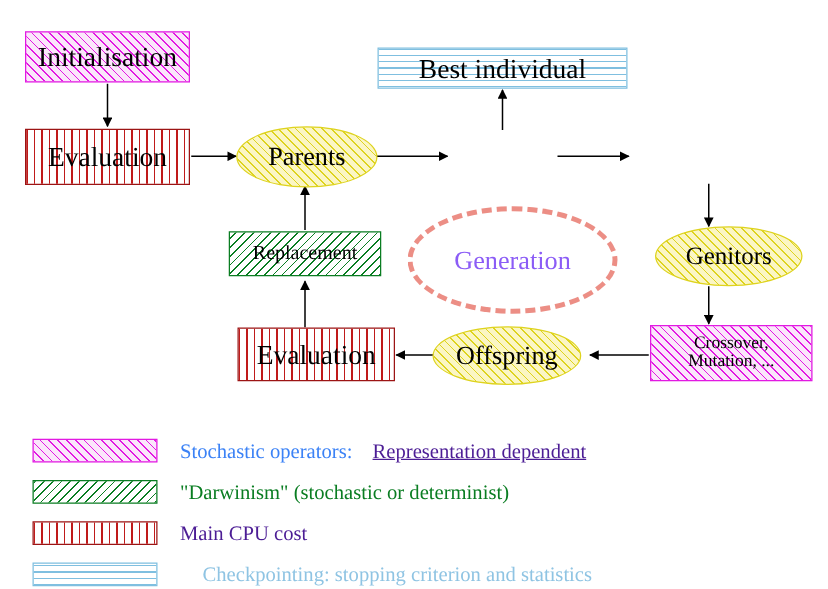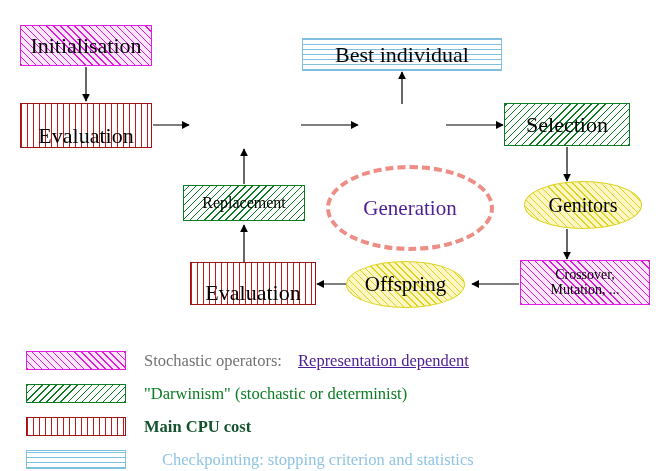--- a/index.html
+++ b/index.html
@@ -49,21 +49,20 @@
     border: 1.5px solid #0a7d22;
     background-color: #ffffff;
     background-image: repeating-linear-gradient(-45deg,
         #0a7d22 0px, #0a7d22 1px, rgba(0,0,0,0) 1px, rgba(0,0,0,0) 5px);
   }
   .fill-red {
     border: 1.5px solid #9c1414;
     background-color: #ffffff;
     background-image: repeating-linear-gradient(90deg,
         #c01a1a 0px, #c01a1a 1.2px, rgba(0,0,0,0) 1.2px, rgba(0,0,0,0) 6px);
-    align-items: flex-end;
   }
   .fill-blue {
     border: 1.5px solid #7fbfe0;
     background-color: #ffffff;
     background-image: repeating-linear-gradient(0deg,
         #7fbfe0 0px, #7fbfe0 1px, rgba(0,0,0,0) 1px, rgba(0,0,0,0) 5px);
   }
   .fill-yellow {
     border: 1.5px solid #ded31e;
     background-color: #fbf6c4;
@@ -76,21 +75,21 @@
 
   .generation-ellipse {
     position: absolute;
     box-sizing: border-box;
     border: 4px dashed #ec8e85;
     border-radius: 50%;
     background: transparent;
     display: flex;
     align-items: center;
     justify-content: center;
-    color: #4c1d95;
+    color: #8b5cf6;
     z-index: 1;
   }
 
   
   #legend {
     position: absolute;
     left: 26px;
     top: 347px;
     width: 600px;
     z-index: 3;
@@ -156,29 +155,29 @@
   </div>
 
   <div class="node fill-magenta" style="left:20px; top:25px; width:132px; height:41px; font-size:22px;">
     <span class="lbl">Initialisation</span>
   </div>
 
   <div class="node fill-red" style="left:20px; top:103px; width:132px; height:45px; font-size:22px;">
     <span class="lbl">Evaluation</span>
   </div>
 
+  <div class="node fill-yellow ellipse" style="left:189px; top:101px; width:113px; height:49px; font-size:21px;">
+    <span class="lbl">Parents</span>
+  </div>
 
   <div class="node fill-blue" style="left:302px; top:38px; width:200px; height:33px; font-size:22px;">
     <span class="lbl">Best individual</span>
   </div>
 
 
-  <div class="node fill-green" style="left:504px; top:103px; width:126px; height:43px; font-size:22px;">
-    <span class="lbl">Selection</span>
-  </div>
 
   <div class="node fill-yellow ellipse" style="left:524px; top:181px; width:118px; height:48px; font-size:20px;">
     <span class="lbl">Genitors</span>
   </div>
 
   <div class="node fill-magenta" style="left:520px; top:260px; width:130px; height:45px; font-size:14px; flex-direction:column;">
     <span class="lbl">Crossover,</span>
     <span class="lbl">Mutation, ...</span>
   </div>
 
@@ -192,36 +191,36 @@
 
   <div class="node fill-green" style="left:183px; top:185px; width:122px; height:36px; font-size:16px;">
     <span class="lbl">Replacement</span>
   </div>
 
   <div id="legend">
 
     <div class="legend-row">
       <div class="swatch fill-magenta"></div>
       <div class="legend-text">
-        <span style="color:#737373;">Stochastic operators:</span>
+        <span style="color:#3b82f6;">Stochastic operators:</span>
         <span class="seg2" style="color:#4c1d95;text-decoration:underline;">Representation dependent</span>
       </div>
     </div>
 
     <div class="legend-row">
       <div class="swatch fill-green"></div>
       <div class="legend-text">
         <span style="color:#0a7d22;">"Darwinism" (stochastic or determinist)</span>
       </div>
     </div>
 
     <div class="legend-row">
       <div class="swatch fill-red"></div>
       <div class="legend-text">
-        <span style="color:#14532d;font-weight:bold;">Main CPU cost</span>
+        <span style="color:#4c1d95;">Main CPU cost</span>
       </div>
     </div>
 
     <div class="legend-row">
       <div class="swatch fill-blue"></div>
       <div class="legend-text">
         <span style="color:#8fc4e3;margin-left:18px;">Checkpointing: stopping criterion and statistics</span>
       </div>
     </div>
 

